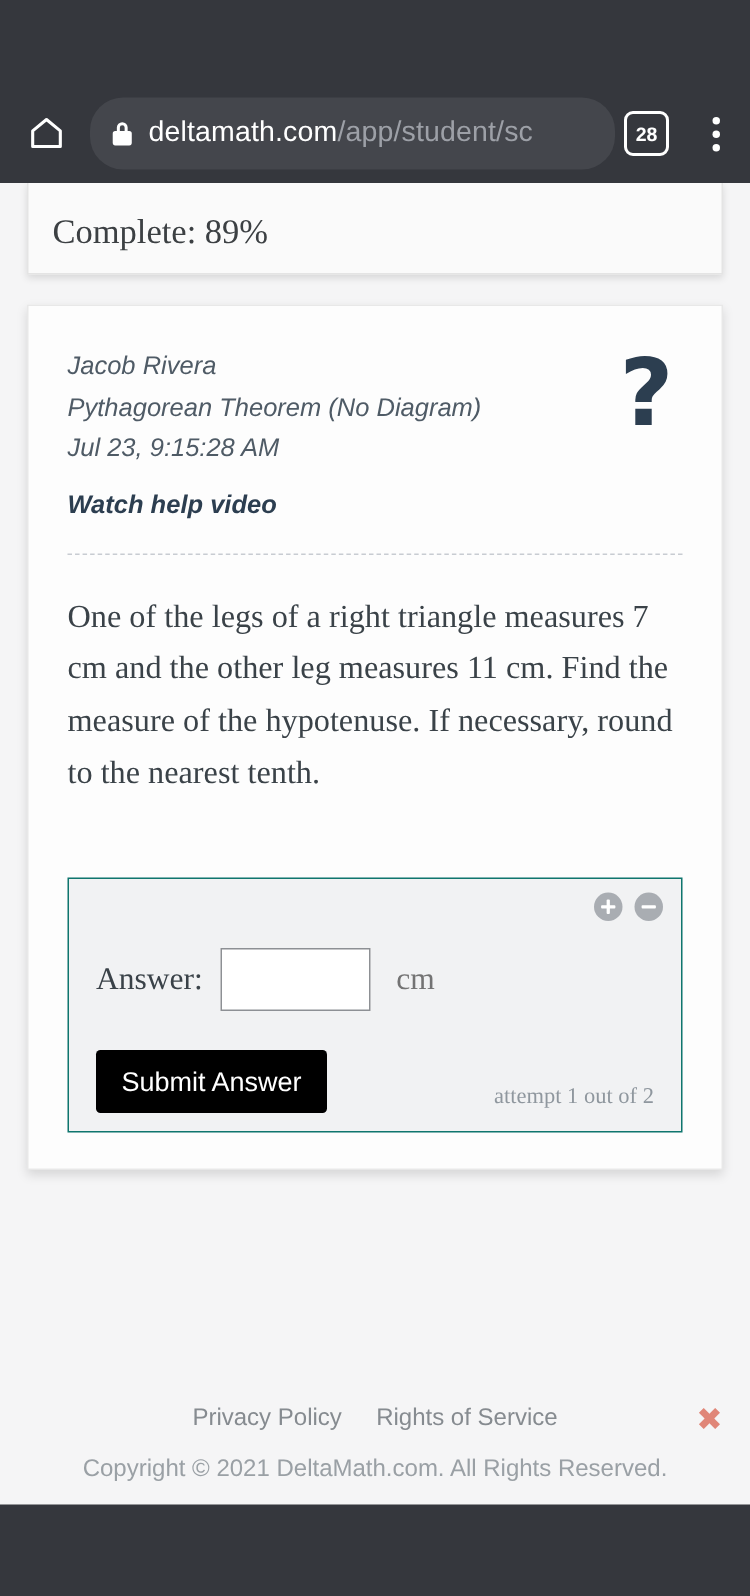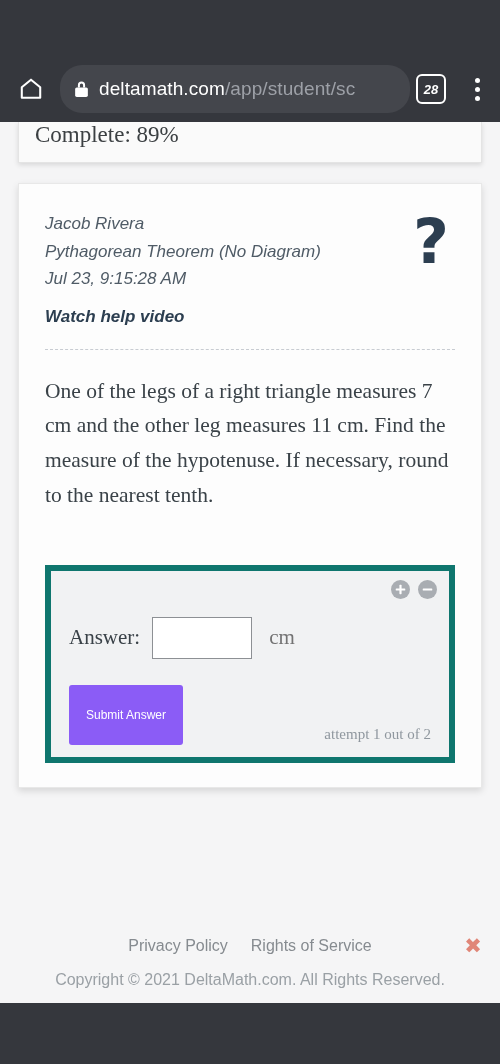--- a/index.html
+++ b/index.html
@@ -85,21 +85,20 @@
     margin-right: 14px;
     border: 2.5px solid #ffffff;
     border-radius: 6px;
     color: #ffffff;
     font-size: 13px;
     font-weight: 700;
     display: flex;
     align-items: center;
     justify-content: center;
     line-height: 1;
-    font-style: italic;
   }
   .menu-dots {
     flex: 0 0 auto;
     width: 34px;
     height: 44px;
     margin-right: 6px;
     display: flex;
     flex-direction: column;
     align-items: center;
     justify-content: center;
@@ -122,21 +121,21 @@
     background: #f5f5f6;
     overflow: hidden;
   }
 
   .progress-card {
     margin: 0 18px;
     background: #fafafa;
     border: 1px solid #e4e4e4;
     border-top: none;
     box-shadow: 0 2px 5px rgba(0,0,0,0.12);
-    padding: 0 16px 14px 16px;
+    padding: 20px 16px 14px 16px;
     box-sizing: border-box;
   }
   .progress-text {
     font-family: "Liberation Serif", serif;
     font-size: 23px;
     color: #3c4043;
   }
 
   .problem-card {
     margin: 20px 18px 0 18px;
@@ -195,21 +194,21 @@
     font-size: 21.5px;
     line-height: 1.62;
     color: #3a4248;
   }
 
   
   .answer-panel {
     position: relative;
     margin-top: 52px;
     background: #f1f2f3;
-    border: 6px solid #0f766e;
+    border: 1px solid #0f766e;
     padding: 16px 18px 12px 18px;
     box-sizing: border-box;
   }
   .zoom-controls {
     position: absolute;
     top: 9px;
     right: 12px;
     display: flex;
     gap: 8px;
   }
@@ -256,27 +255,27 @@
     margin-left: 17px;
   }
 
   .submit-row {
     display: flex;
     align-items: flex-end;
     justify-content: space-between;
     margin-top: 26px;
   }
   .submit-btn {
-    background: #8b5cf6;
+    background: #000000;
     color: #ffffff;
     border: none;
     border-radius: 3px;
     font-family: "Liberation Sans", sans-serif;
-    font-size: 12px;
-    padding: 24px 17px;
+    font-size: 18px;
+    padding: 12px 17px;
     cursor: pointer;
     line-height: 1;
   }
   .attempt-text {
     font-family: "Liberation Serif", serif;
     font-size: 15px;
     color: #8f979e;
     padding-bottom: 2px;
   }
 

